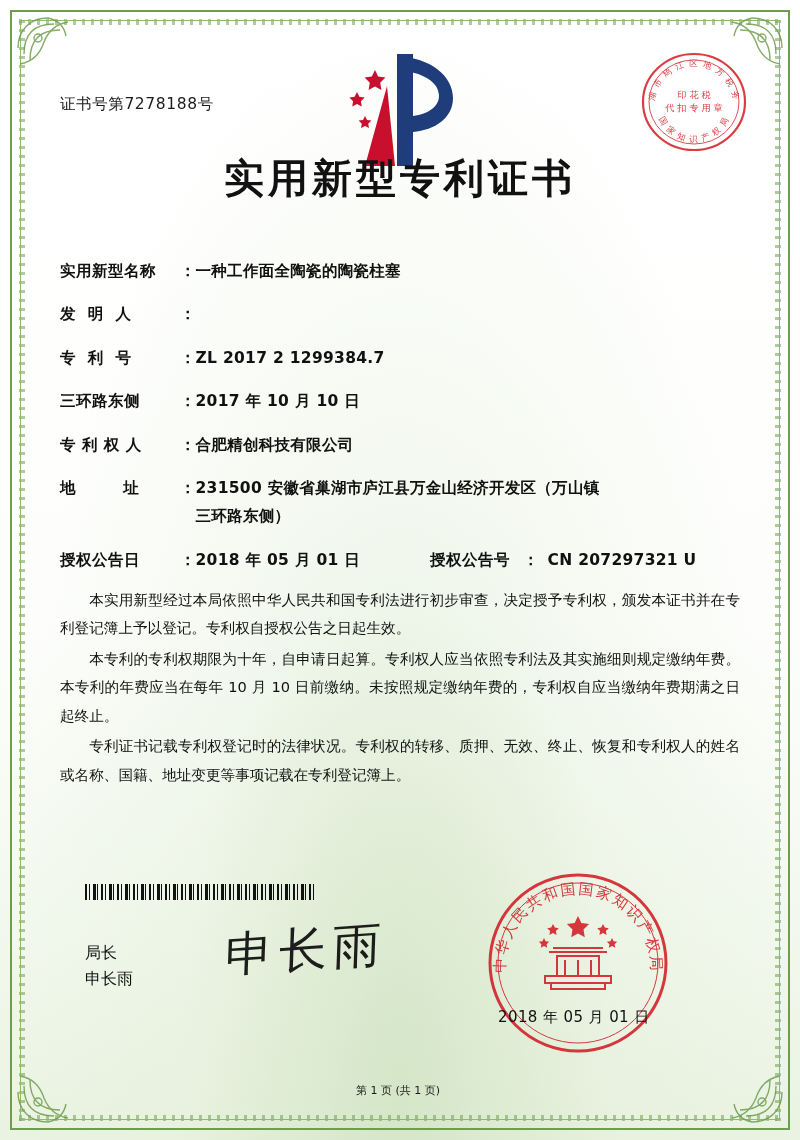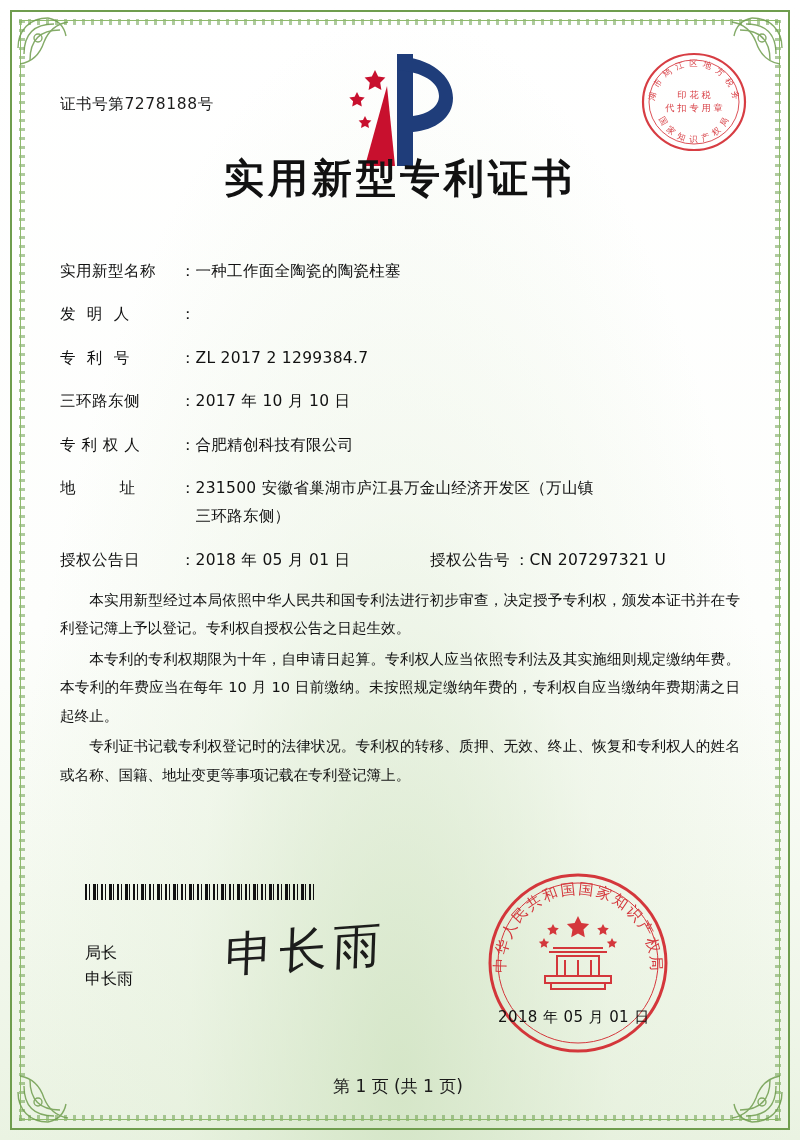--- a/index.html
+++ b/index.html
@@ -100,20 +100,21 @@
   .fields {
     margin-top: 56px;
     font-size: 15.5px;
     color: #111;
     line-height: 1.25;
   }
   .field {
     display: flex;
     align-items: flex-start;
     margin-bottom: 24px;
+    font-weight: bold;
   }
   .field .lbl {
     width: 120px;
     flex: 0 0 120px;
     letter-spacing: 0.5px;
     white-space: pre;
   }
   .field .colon {
     flex: 0 0 12px;
   }
@@ -129,21 +130,21 @@
 
   .grant-row {
     display: flex;
     align-items: flex-start;
     margin-top: 2px;
     font-size: 15.5px;
     margin-bottom: 14px;
   }
   .grant-row .g1 { flex: 0 0 370px; }
   .grant-row .g1 .lbl { width: 120px; flex: 0 0 120px; }
-  .grant-row .g2 { flex: 1 1 auto; }
+  .grant-row .g2 { flex: 1 1 auto; gap: 9px; }
 
   .paras {
     margin-top: 16px;
     font-size: 14.6px;
     line-height: 1.95;
     color: #111;
     text-align: justify;
   }
   .paras p {
     margin: 0 0 2px 0;
@@ -202,21 +203,21 @@
     color: #111;
     letter-spacing: 0.4px;
   }
 
   .footer {
     position: absolute;
     left: 0;
     right: 4px;
     bottom: 42px;
     text-align: center;
-    font-size: 17px;
+    font-size: 11px;
     color: #1b1b1b;
   }
 </style>
 </head>
 <body>
 
 <div class="page">
 
   <div class="border-outer"></div>
   <div class="border-band"></div>

